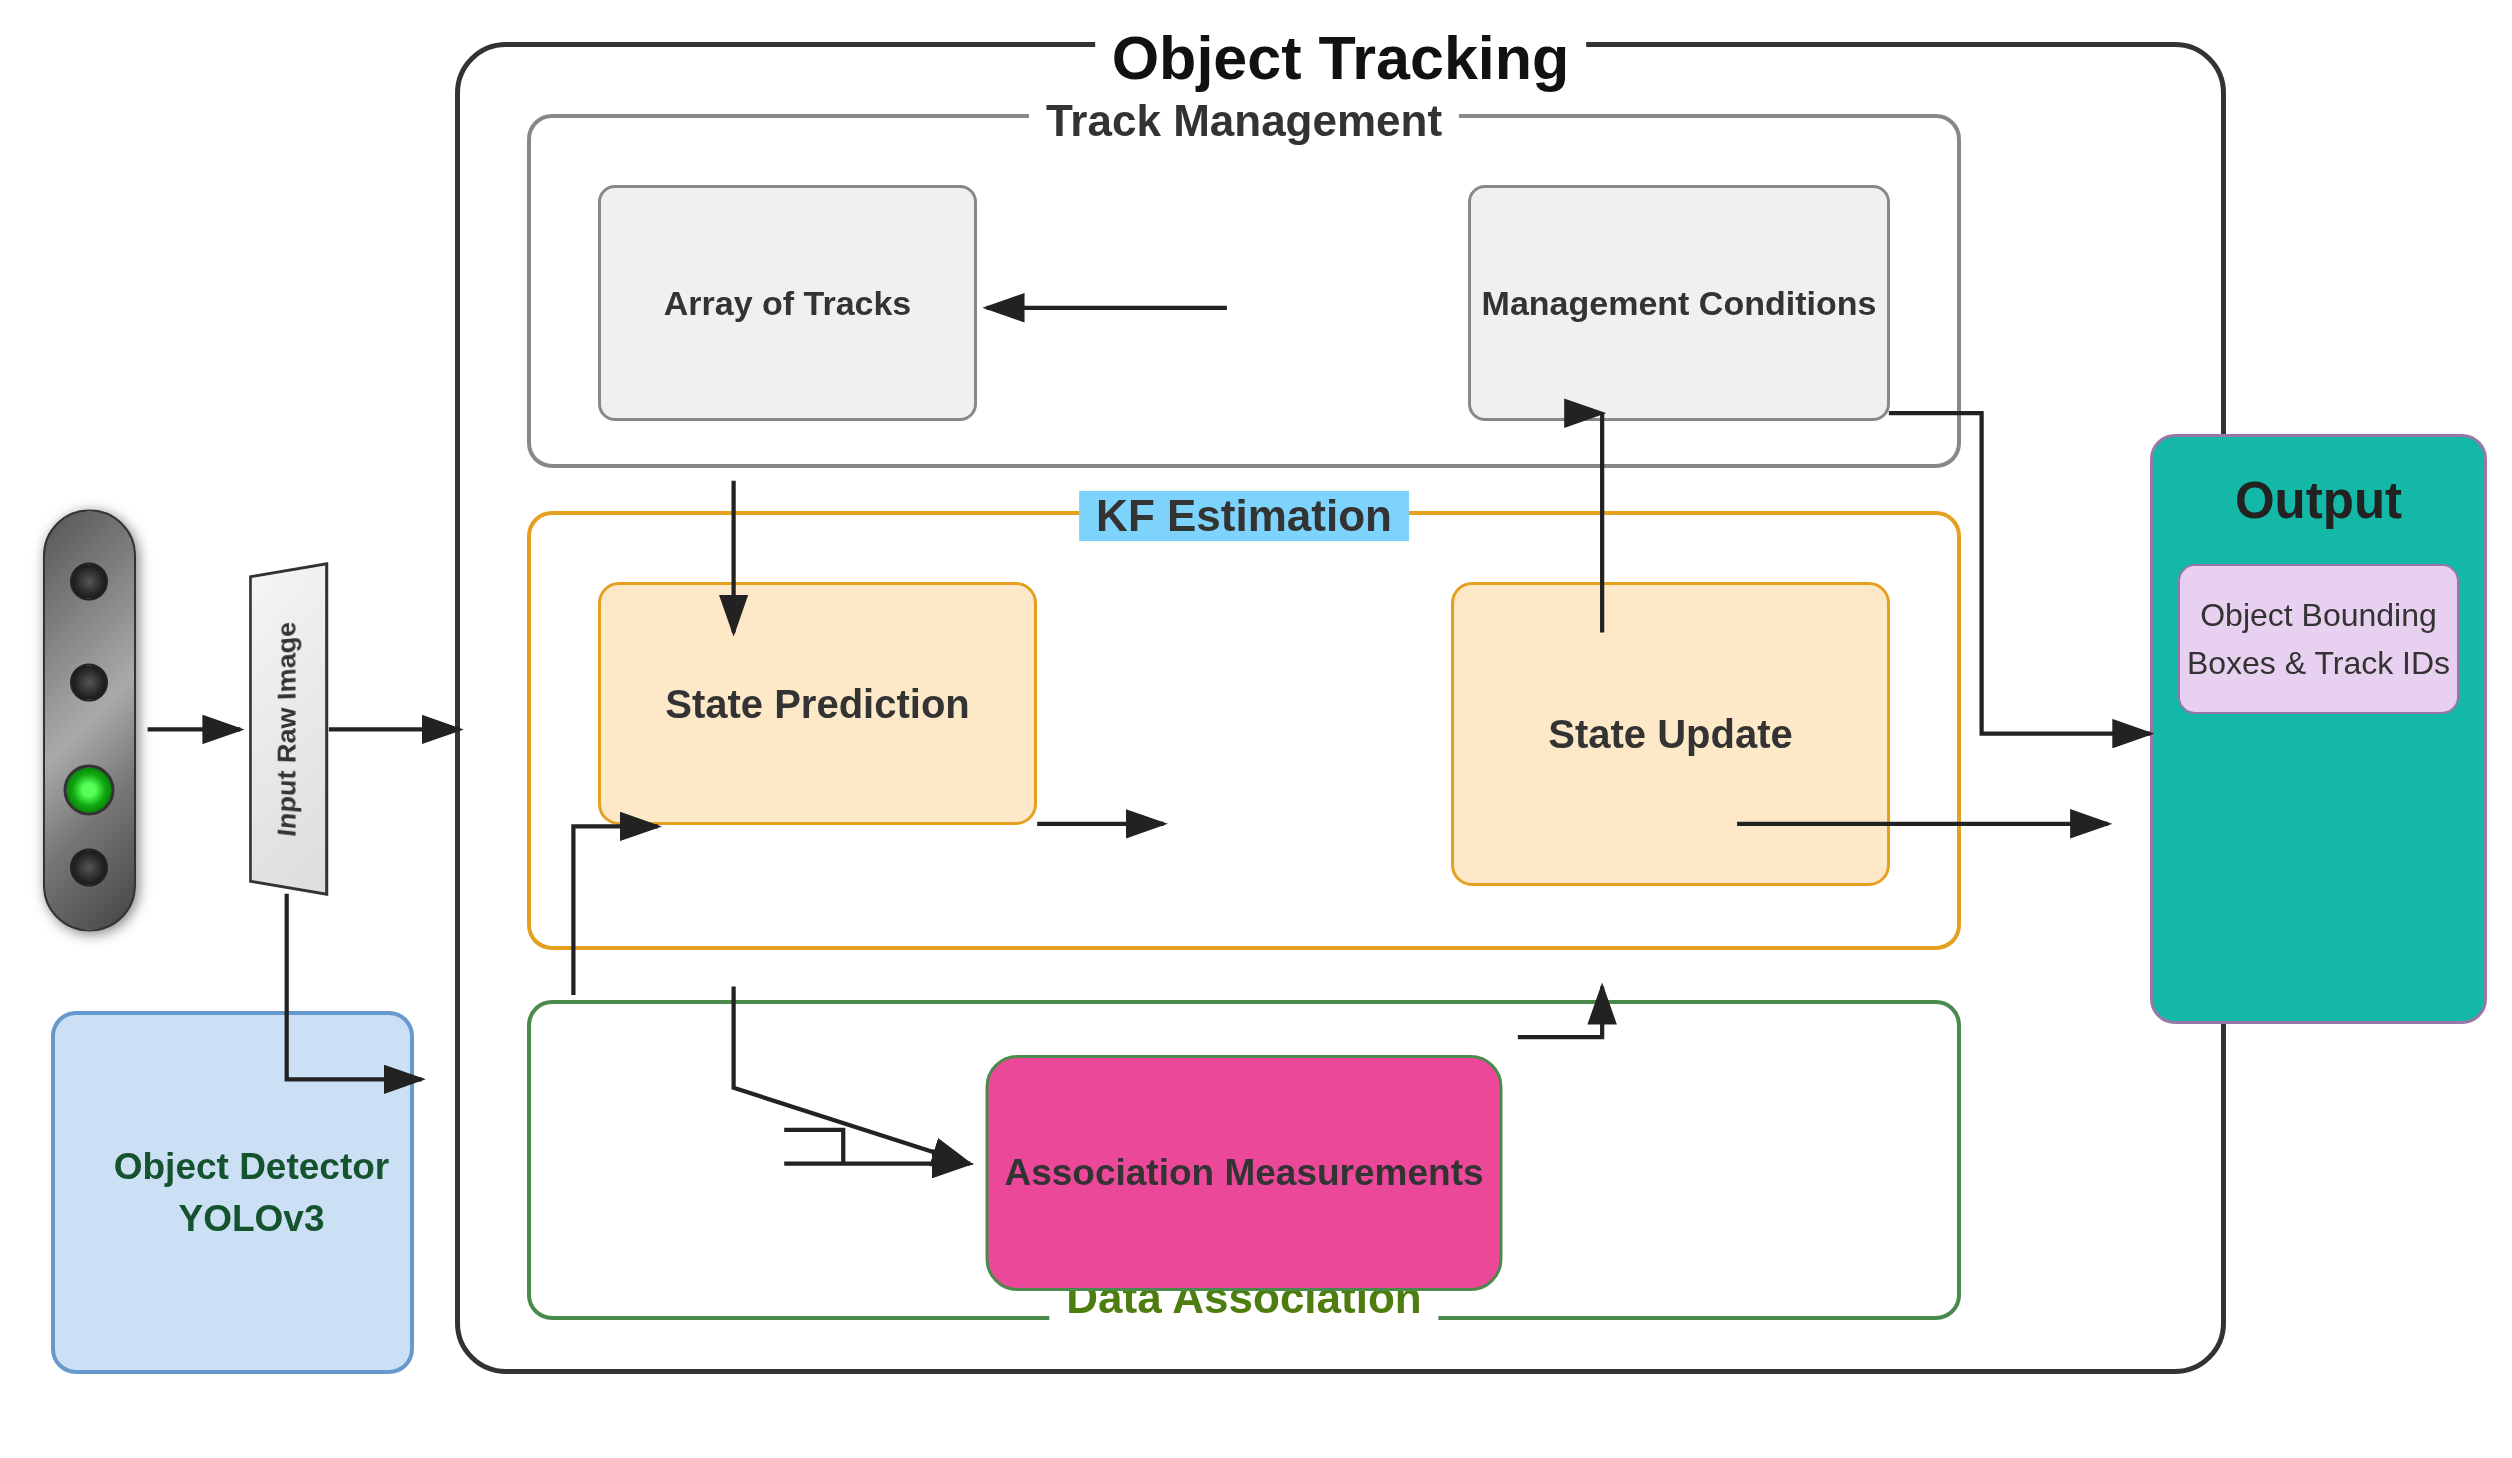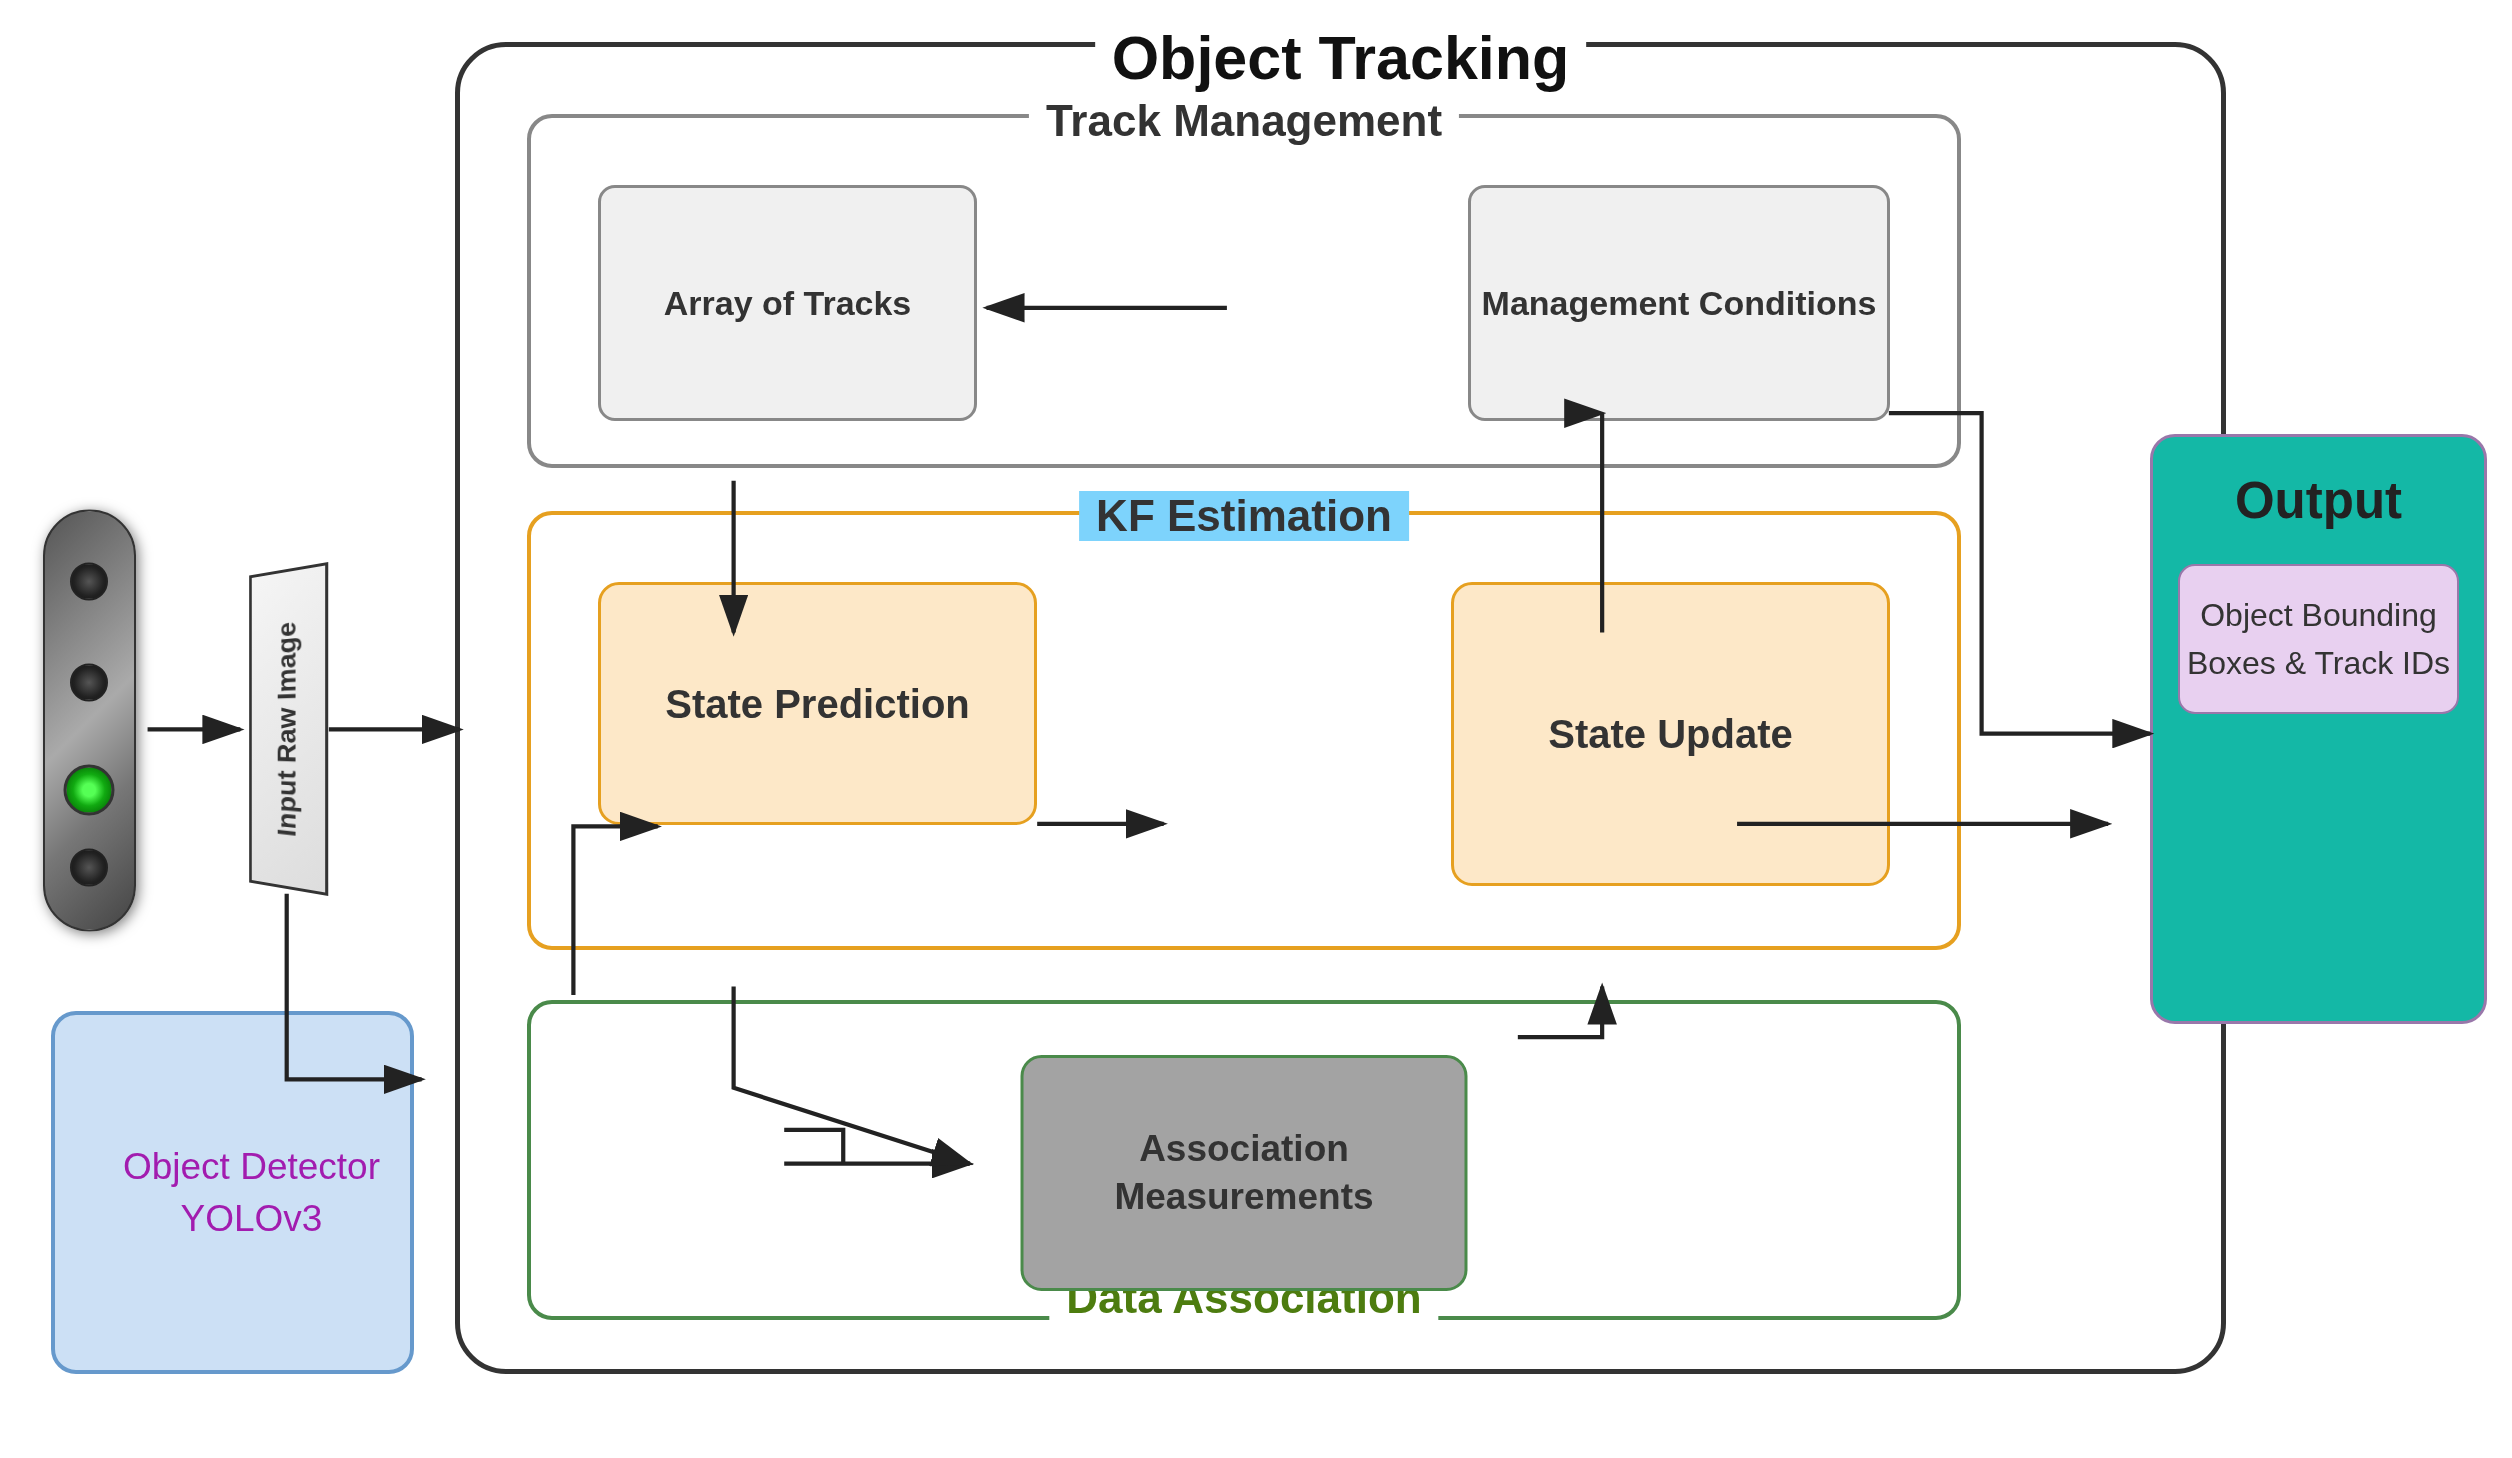--- a/index.html
+++ b/index.html
@@ -296,25 +296,25 @@
       white-space: nowrap;
       margin-top: 28px;
     }
 
     
     .association-measurements {
       position: absolute;
       top: 51px;
       left: 50%;
       transform: translateX(-50%);
-      width: 447px;
+      width: 517px;
       height: 236px;
       border: 3.4px solid #4a8a4a;
-      border-radius: 21px;
-      background: #a3a3a3;
+      border-radius: 32px;
+      background: #ec4899;
       display: flex;
       align-items: center;
       justify-content: center;
     }
 
     .association-measurements-label {
       font-size: 37px;
       font-weight: 600;
       color: #333;
       text-align: center;
@@ -332,22 +332,22 @@
       border-radius: 25px;
       background: #cce0f5;
       display: flex;
       align-items: center;
       justify-content: center;
       flex-direction: column;
     }
 
     .object-detector-label {
       font-size: 37px;
-      font-weight: 400;
-      color: #a21caf;
+      font-weight: 700;
+      color: #14532d;
       text-align: center;
       line-height: 1.4;
       padding-left: 38px;
     }
 
     
     .output-box {
       position: absolute;
       right: 25px;
       top: 50%;

